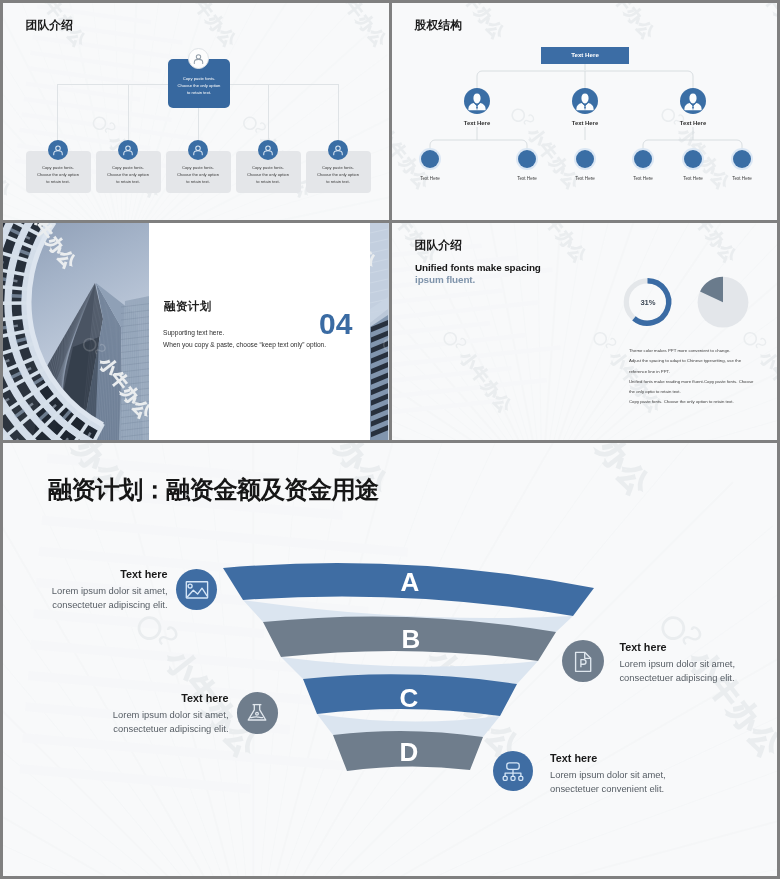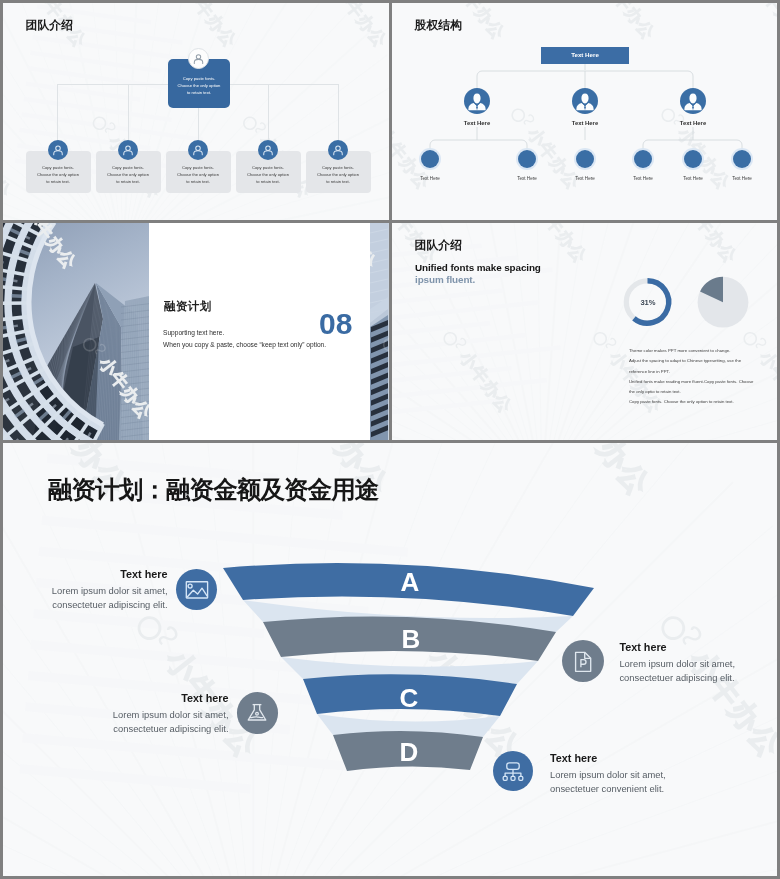--- a/index.html
+++ b/index.html
@@ -975,21 +975,21 @@
             <path d="M368 177.5 l17 -7 l0 5.2 l-17 7 Z" fill="#131a24" opacity="0.82"></path>
             <path d="M368 188.0 l17 -7 l0 5.2 l-17 7 Z" fill="#131a24" opacity="0.82"></path>
             <path d="M368 198.5 l17 -7 l0 5.2 l-17 7 Z" fill="#131a24" opacity="0.82"></path>
             <path d="M368 209.0 l17 -7 l0 5.2 l-17 7 Z" fill="#131a24" opacity="0.82"></path>
             <path d="M367 86 L385 74 L385 92 L367 104 Z" fill="#c9d5e3" opacity="0.8"></path>
           </g>
       </g>
     </svg>
     <div class="panel3"></div>
     <div class="s3-title">融资计划</div>
-    <div class="s3-num">08</div>
+    <div class="s3-num">04</div>
     <div class="s3-sub1">Supporting text here.</div>
     <div class="s3-sub2">When you copy &amp; paste, choose “keep text only” option.</div>
   <svg class="wm" viewBox="0 0 385 217">
         <g transform="translate(-280,-310) rotate(52) scale(1)">
           <text class="wmtxt" stroke="rgba(255,255,255,0.17)" x="0" y="0">小牛办公</text>
           <g transform="translate(-26,-2.5) scale(0.62)">
             <path d="M10 -14 a11 11 0 1 0 0.1 0 Z M10 -11.4 a8.4 8.4 0 1 1 -0.1 0 Z" fill="rgba(255,255,255,0.17)"></path>
             <path d="M24 -20 c6 -1 9 3 7 7 c-1.5 3 -6 3 -7 6 c-1 3 2 5 5 4 M24 -20 c-3 0.5 -4 3 -2 4.5" fill="none" stroke="rgba(255,255,255,0.17)" stroke-width="2.2"></path>
           </g>
         </g>

